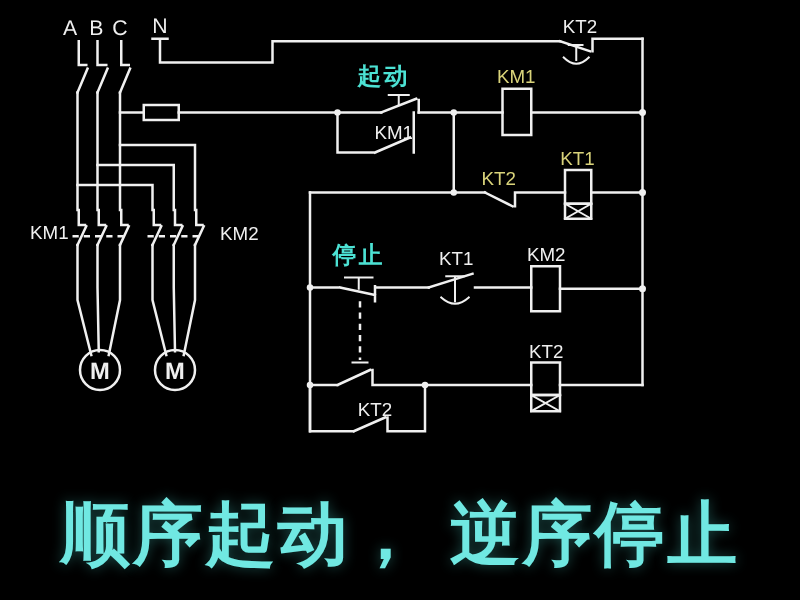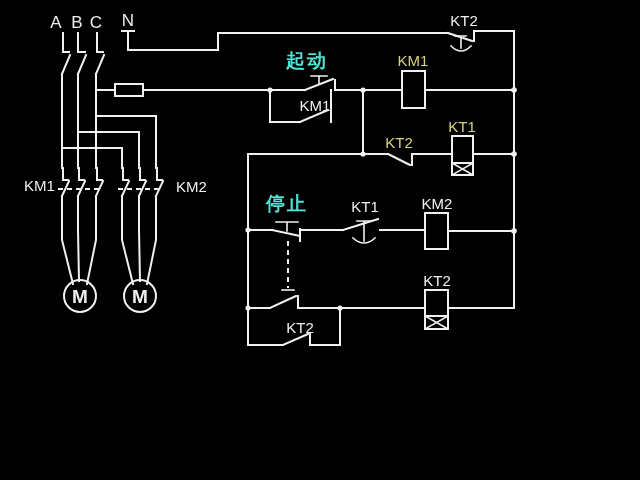--- a/index.html
+++ b/index.html
@@ -177,13 +177,14 @@
       <circle class="dot" cx="363" cy="154" r="2.6"></circle>
       <circle class="dot" cx="514" cy="154" r="2.8"></circle>
       <circle class="dot" cx="248" cy="230" r="2.6"></circle>
       <circle class="dot" cx="514" cy="231" r="2.8"></circle>
       <circle class="dot" cx="248" cy="308" r="2.6"></circle>
       <circle class="dot" cx="340" cy="308" r="2.6"></circle>
     </g>
   </g>
 </svg>
 
+  <div class="caption">顺序起动， 逆序停止</div>
 </div>
 
 </body></html>

